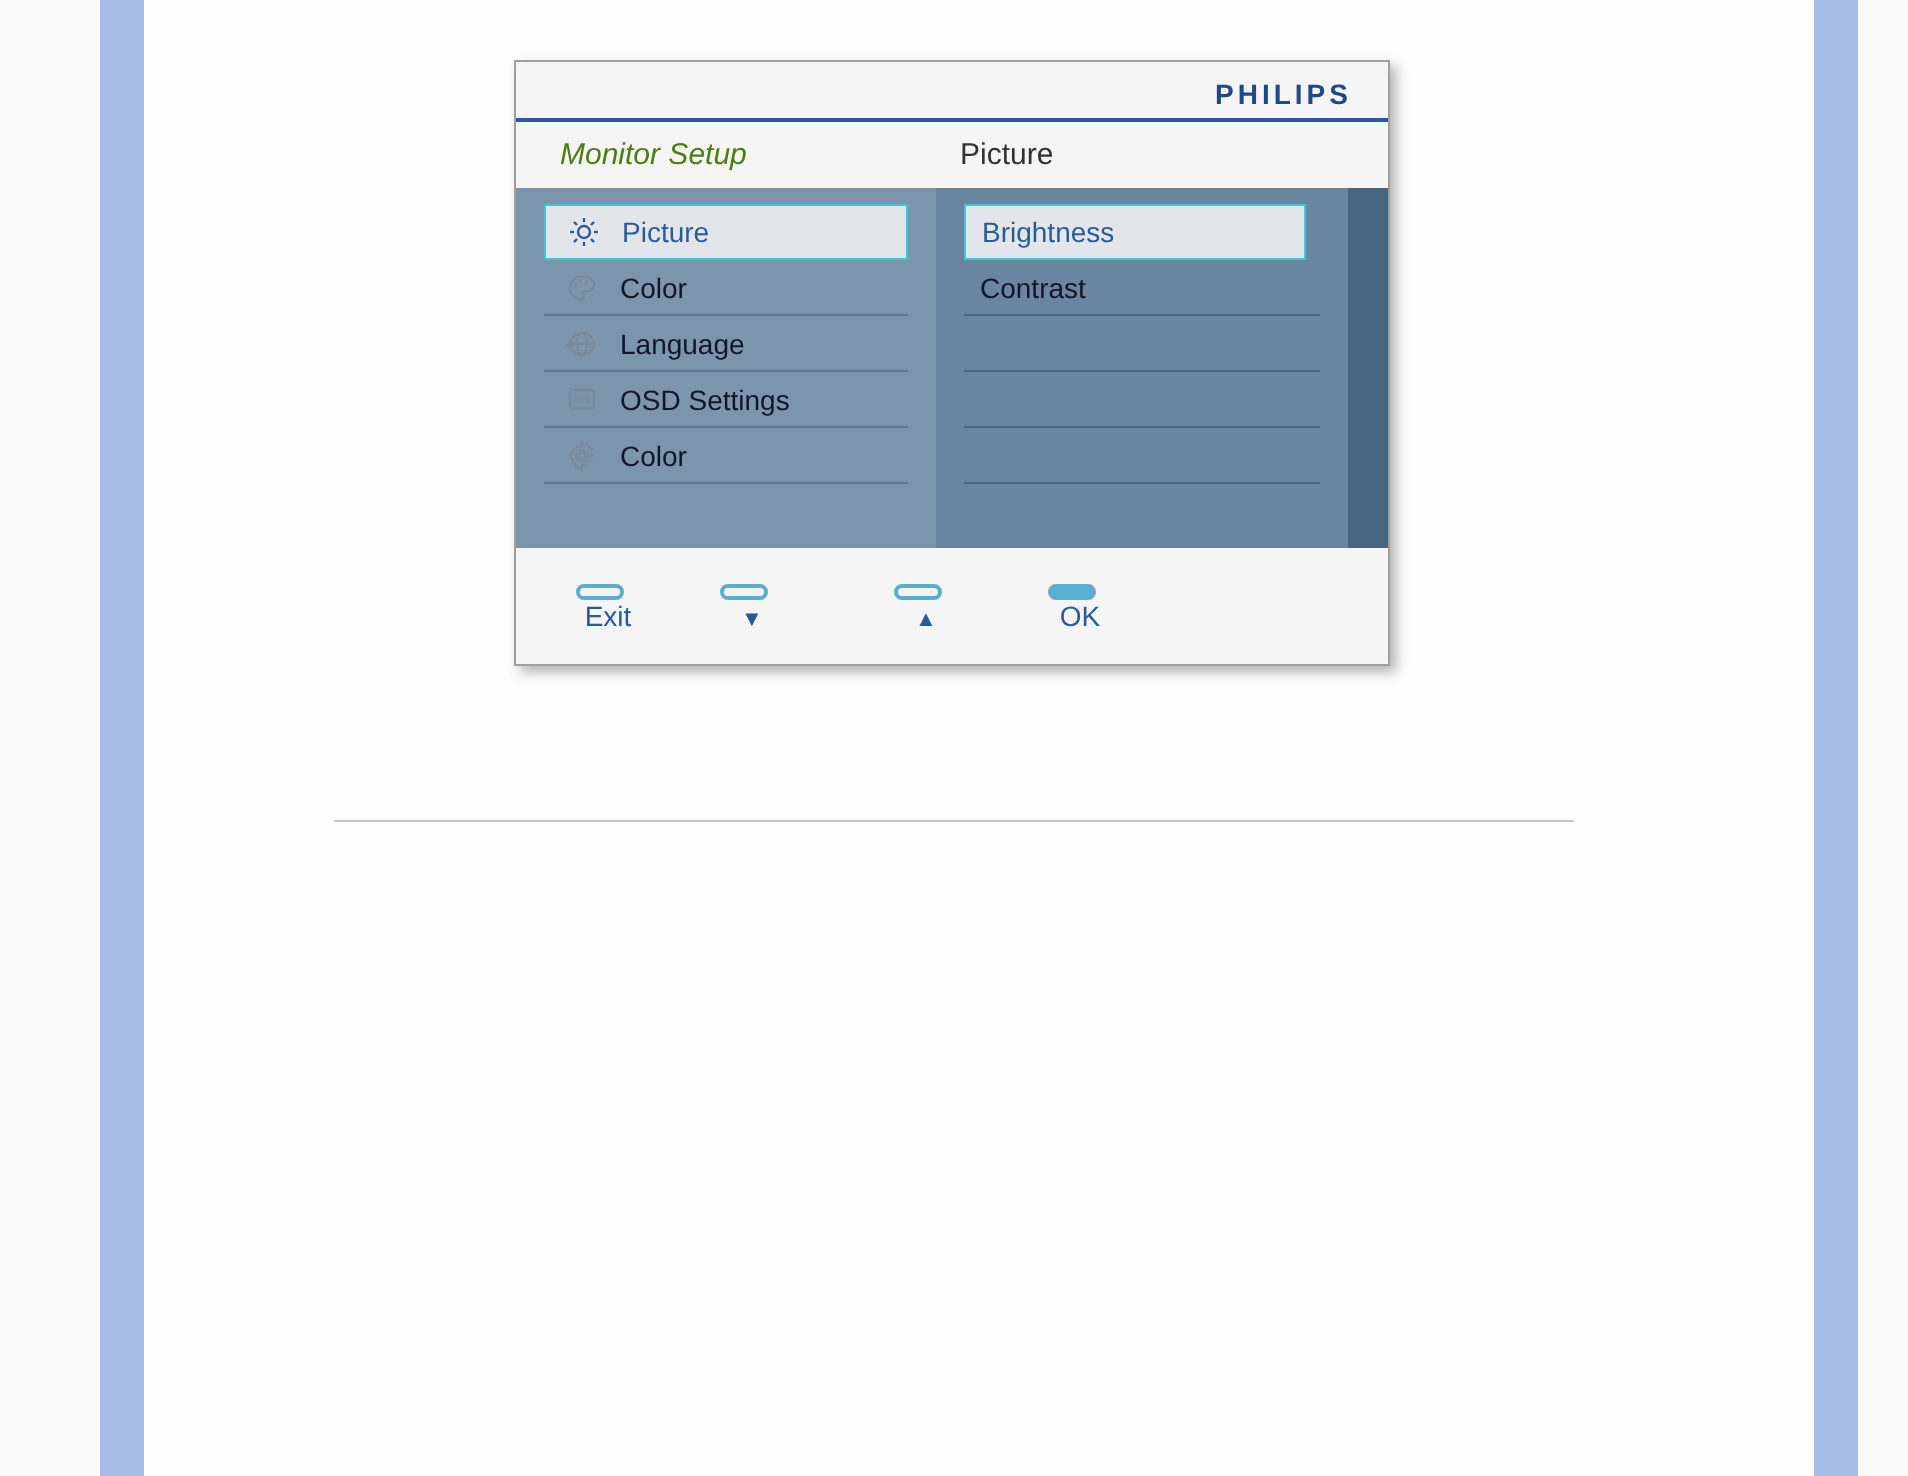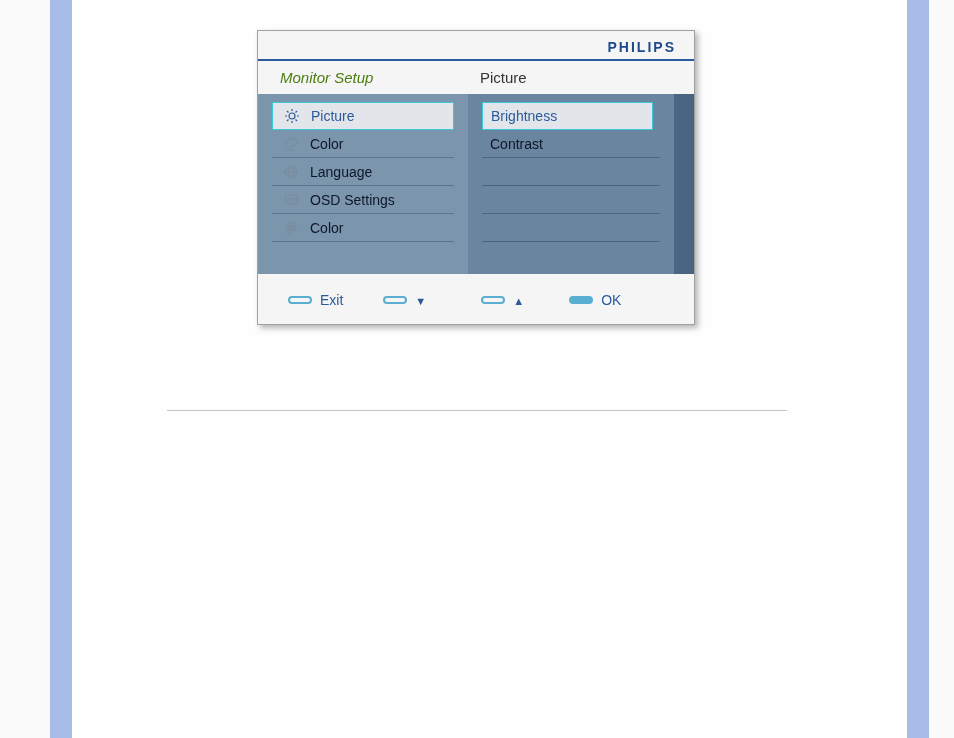--- a/index.html
+++ b/index.html
@@ -157,20 +157,21 @@
       padding: 18px 10px 16px 10px;
       display: flex;
       align-items: center;
     }
     .footer-btn {
       display: flex;
       align-items: center;
       margin-left: 20px;
       font-size: 14px;
       color: #2a5a9c;
+      flex-direction: column;
     }
     .pill {
       display: inline-block;
       width: 24px;
       height: 8px;
       border: 2px solid #5aaed0;
       border-radius: 4px;
       margin-right: 8px;
     }
     .pill.filled {

